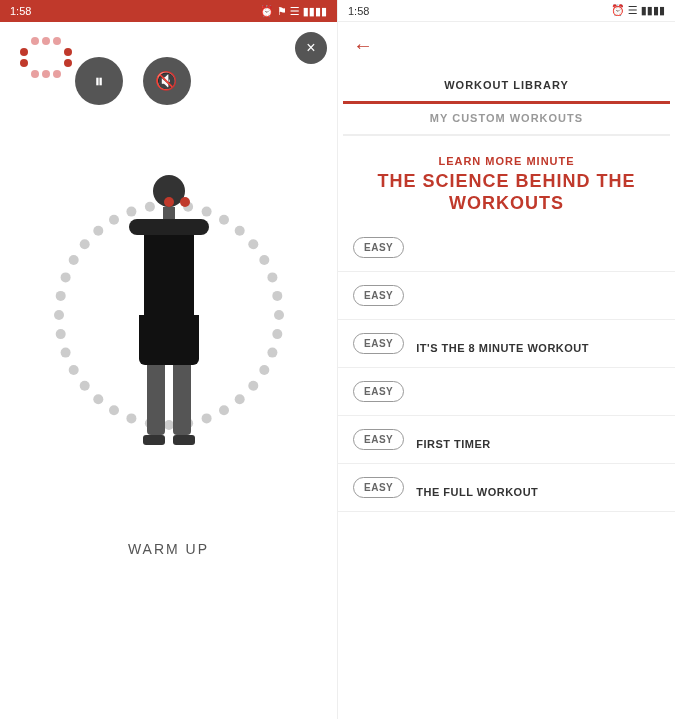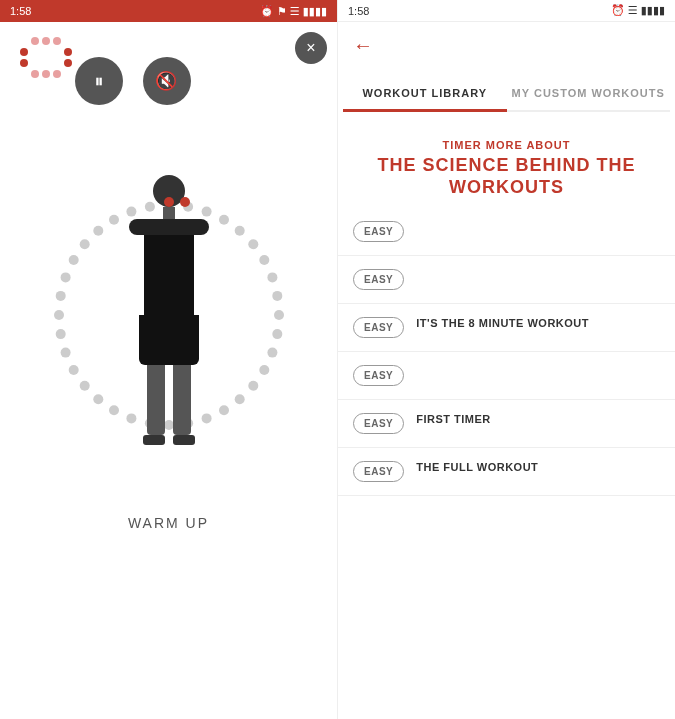--- a/index.html
+++ b/index.html
@@ -189,21 +189,21 @@
     }
 
     .red-dot {
       width: 10px;
       height: 10px;
       background: #c0392b;
       border-radius: 50%;
     }
 
     .warm-up-label {
-      margin-top: 10px;
+      margin-top: 36px;
       font-size: 14px;
       letter-spacing: 2px;
       color: #555;
       text-transform: uppercase;
     }
 
     
     .right-panel {
       width: 338px;
       height: 719px;
@@ -228,21 +228,22 @@
     .back-arrow {
       padding: 10px 15px;
       color: #c0392b;
       font-size: 20px;
       cursor: pointer;
     }
 
     .tabs {
       display: flex;
       border-bottom: 2px solid #eee;
-      margin: 12px 5px;
+      margin: 4px 5px;
+      flex-direction: column;
     }
 
     .tab {
       flex: 1;
       text-align: center;
       padding: 10px 5px;
       font-size: 11px;
       font-weight: bold;
       letter-spacing: 1px;
       color: #999;
@@ -277,21 +278,21 @@
       line-height: 1.2;
     }
 
     .workout-list {
       flex: 1;
       overflow-y: auto;
     }
 
     .workout-item {
       display: flex;
-      align-items: flex-start;
+      align-items: flex-end;
       padding: 13px 15px;
       border-bottom: 1px solid #eee;
       cursor: pointer;
     }
 
     .difficulty-badge {
       border: 1.5px solid #999;
       border-radius: 20px;
       padding: 4px 10px;
       font-size: 10px;
@@ -465,21 +466,21 @@
   <div class="tabs">
     <div class="tab active">
       <span>WORKOUT LIBRARY</span>
     </div>
     <div class="tab">
       <span>MY CUSTOM WORKOUTS</span>
     </div>
   </div>
 
   <div class="promo-section">
-    <div class="promo-learn">TIMER MORE ABOUT</div>
+    <div class="promo-learn">LEARN MORE MINUTE</div>
     <div class="promo-title">THE SCIENCE BEHIND THE WORKOUTS</div>
   </div>
 
   <div class="workout-list">
 
   <div class="workout-item">
         <div class="difficulty-badge">EASY</div>
       </div>
       <div class="workout-item">
         <div class="difficulty-badge">EASY</div>

